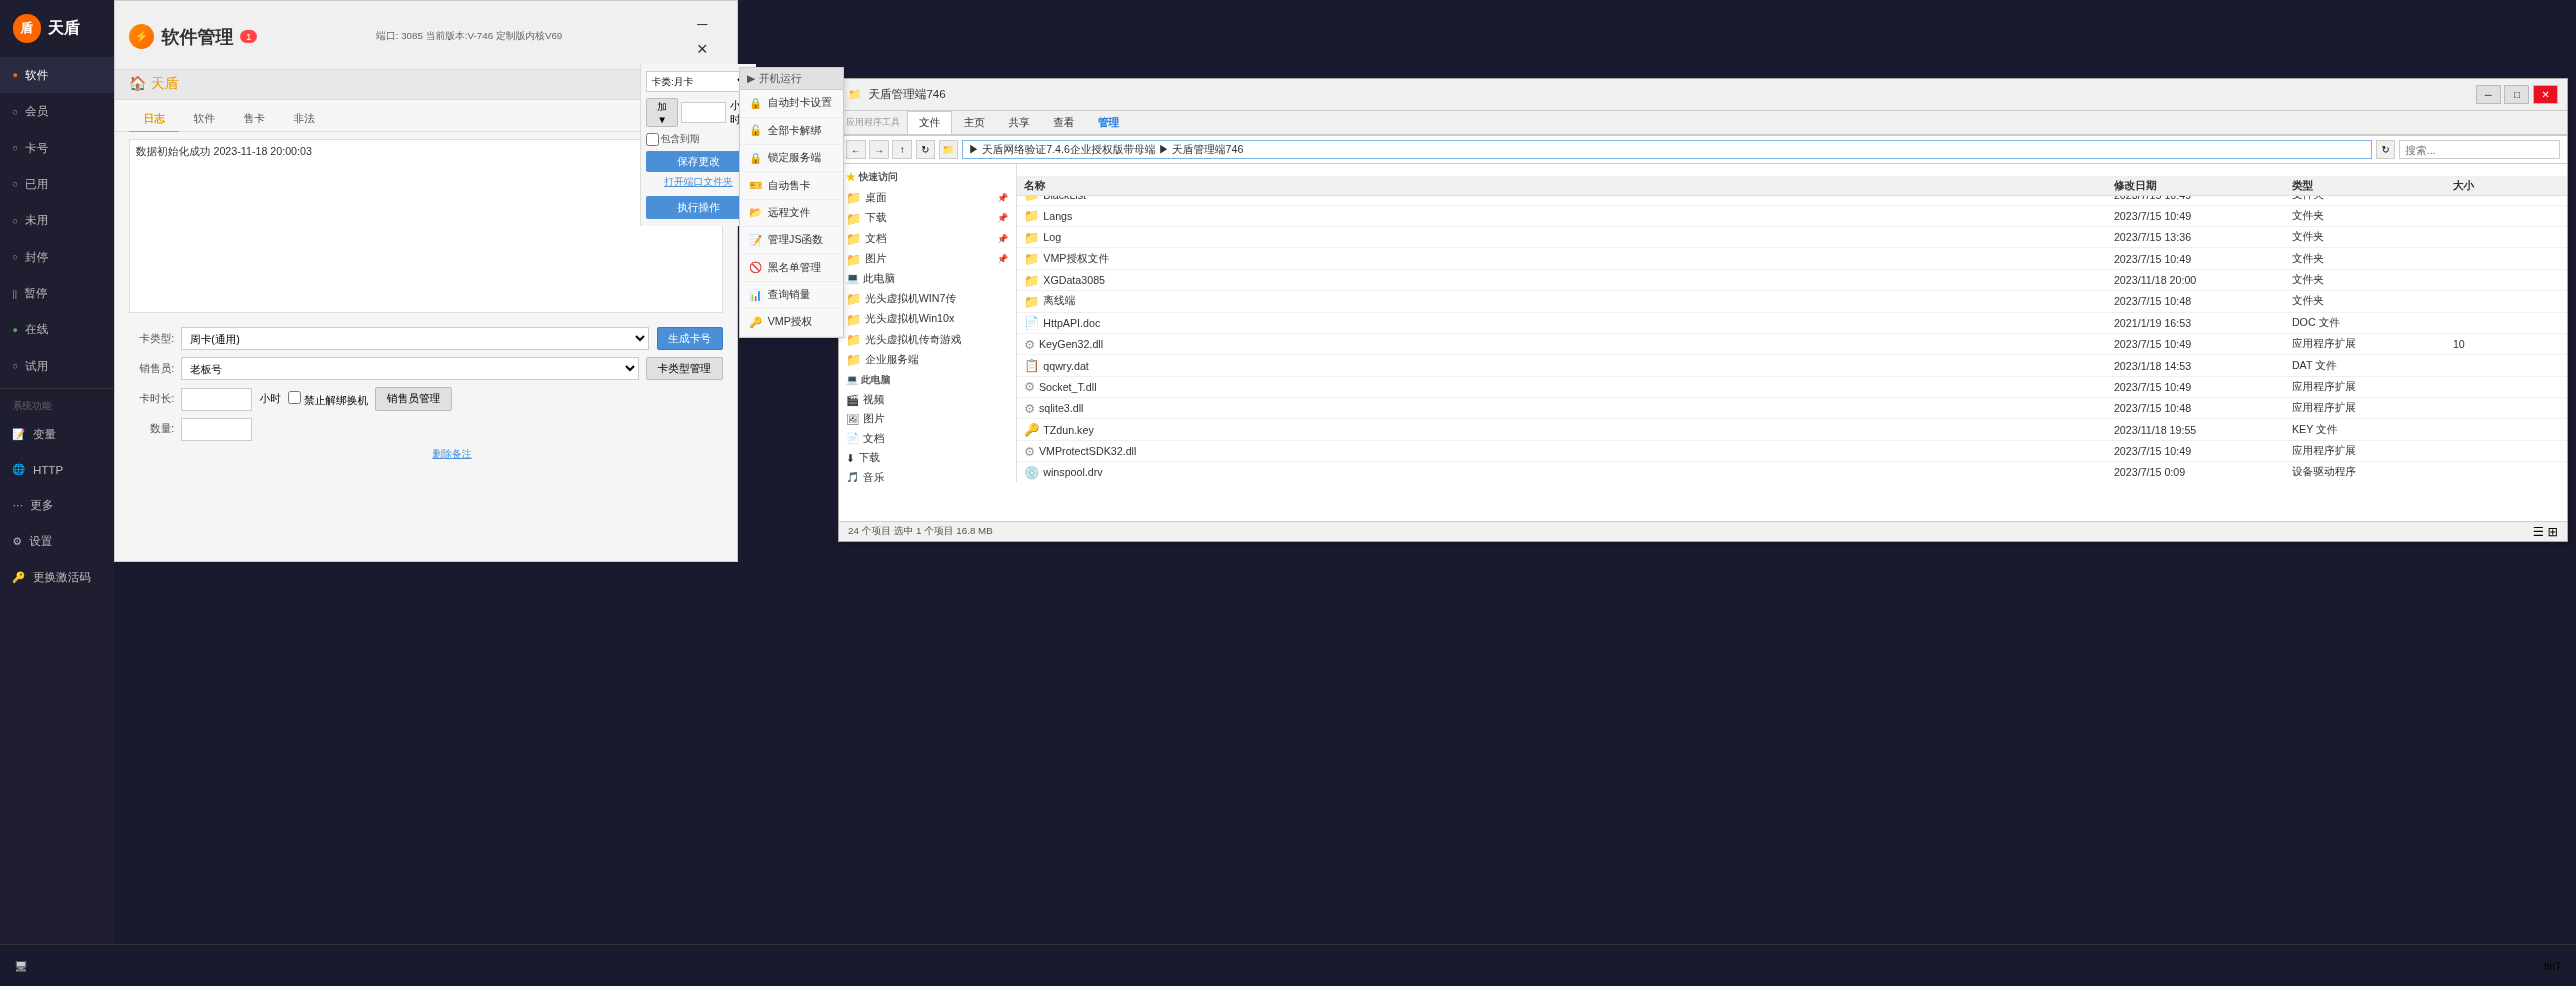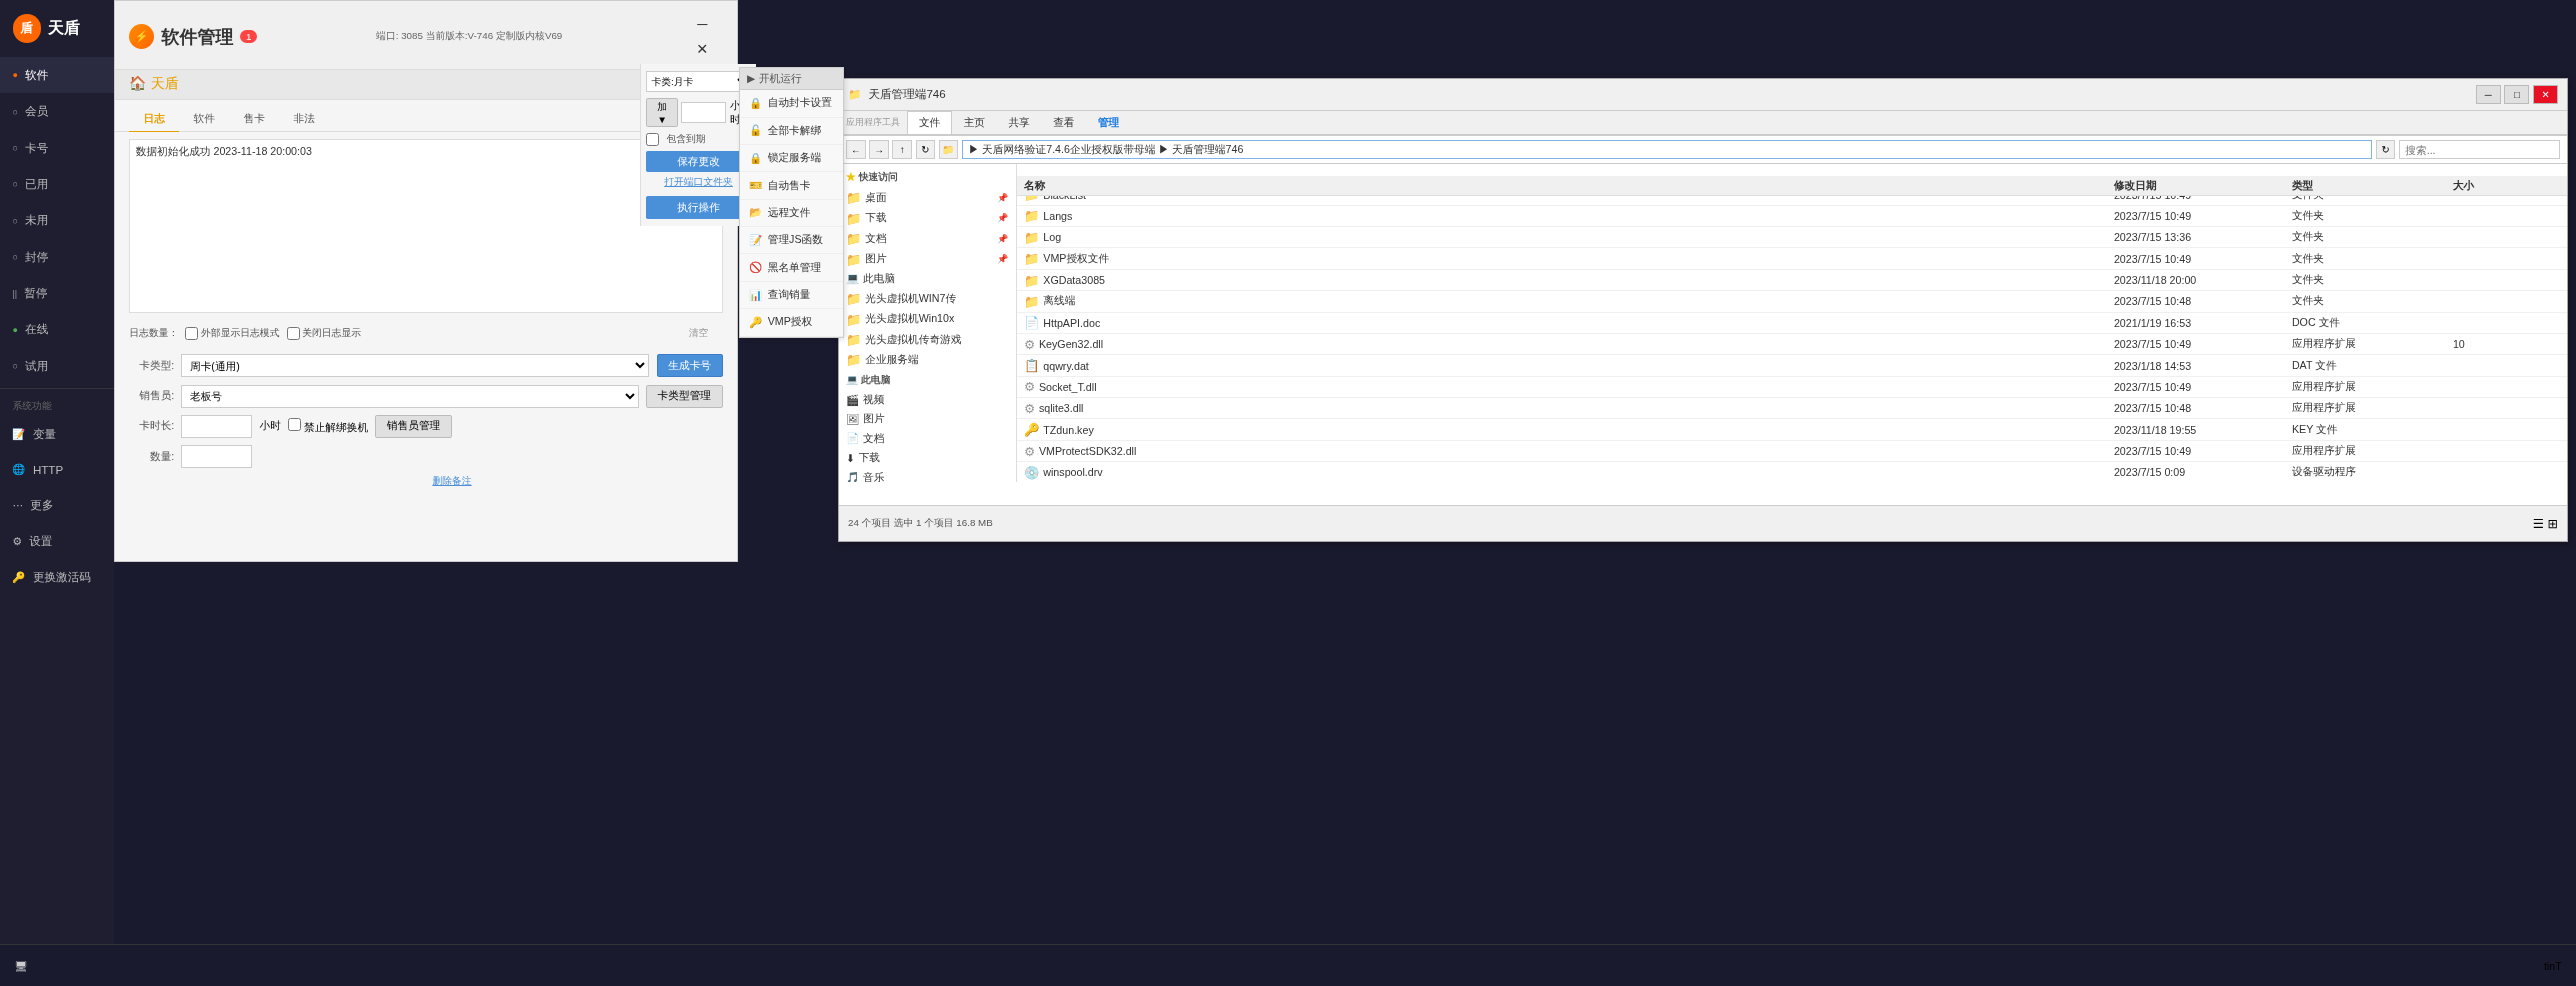--- a/index.html
+++ b/index.html
@@ -275,21 +275,21 @@
     .file-list-row .file-name { display: flex; align-items: center; gap: 3.6px; }
     .file-icon-folder { color: #f5c000; font-size: 12.5px; }
     .file-icon-doc { color: #1e7be2; font-size: 12.5px; }
     .file-icon-dll { color: #999; font-size: 12.5px; }
     .file-icon-dat { color: #888; font-size: 12.5px; }
     .file-icon-key { color: #e8a000; font-size: 12.5px; }
     .file-icon-drv { color: #777; font-size: 12.5px; }
 
     
     .file-statusbar {
-      height: 36px;
+      height: 20px;
       background: #f0f0f0;
       border-top: 0.9px solid #ccc;
       display: flex; align-items: center;
       padding: 0 9px;
       font-size: 9.8px; color: #555;
       position: absolute;
       bottom: 0; left: 0; right: 0;
     }
 
     
@@ -378,21 +378,21 @@
       border: none; cursor: pointer;
       font-size: 10.7px; margin-bottom: 3.6px;
       border-radius: 1.8px;
     }
     .card-gen-link {
       font-size: 9.8px; color: #4a90d9;
       cursor: pointer; text-decoration: underline;
       text-align: center; display: block;
     }
     .card-gen-check {
-      display: flex; align-items: center; gap: 7px;
+      display: flex; align-items: center; gap: 1px;
       font-size: 9.8px; color: #555;
     }
     .exec-btn {
       width: 100%; padding: 4.5px 0;
       background: #4a90d9; color: white;
       border: none; cursor: pointer;
       font-size: 10.7px;
       border-radius: 1.8px;
     }
   </style>
@@ -489,32 +489,20 @@
     <div class="sw-tab active">日志</div>
     <div class="sw-tab">软件</div>
     <div class="sw-tab">售卡</div>
     <div class="sw-tab">非法</div>
   </div>
 
   <div class="sw-log-area">
     <div>数据初始化成功  2023-11-18 20:00:03</div>
   </div>
 
-  <div class="sw-log-footer">
-    <span>日志数量：</span>
-    <label>
-      <input type="checkbox" style="">
-      <span>外部显示日志模式</span>
-    </label>
-    <label>
-      <input type="checkbox" style="">
-      <span>关闭日志显示</span>
-    </label>
-    <button class="sw-log-footer clear-btn">清空</button>
-  </div>
 
   <div class="sw-form">
     <div class="sw-form-row">
       <span class="sw-form-label">卡类型:</span>
       <select class="sw-form-select">
         <option>周卡(通用)</option>
       </select>
       <button class="sw-btn sw-btn-primary">生成卡号</button>
     </div>
     <div class="sw-form-row">

